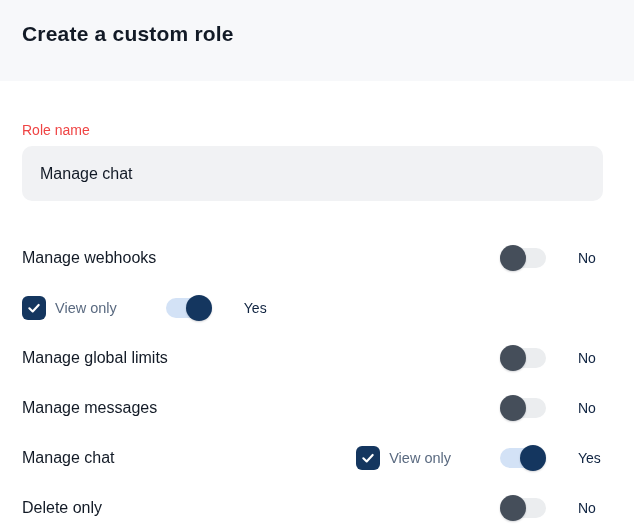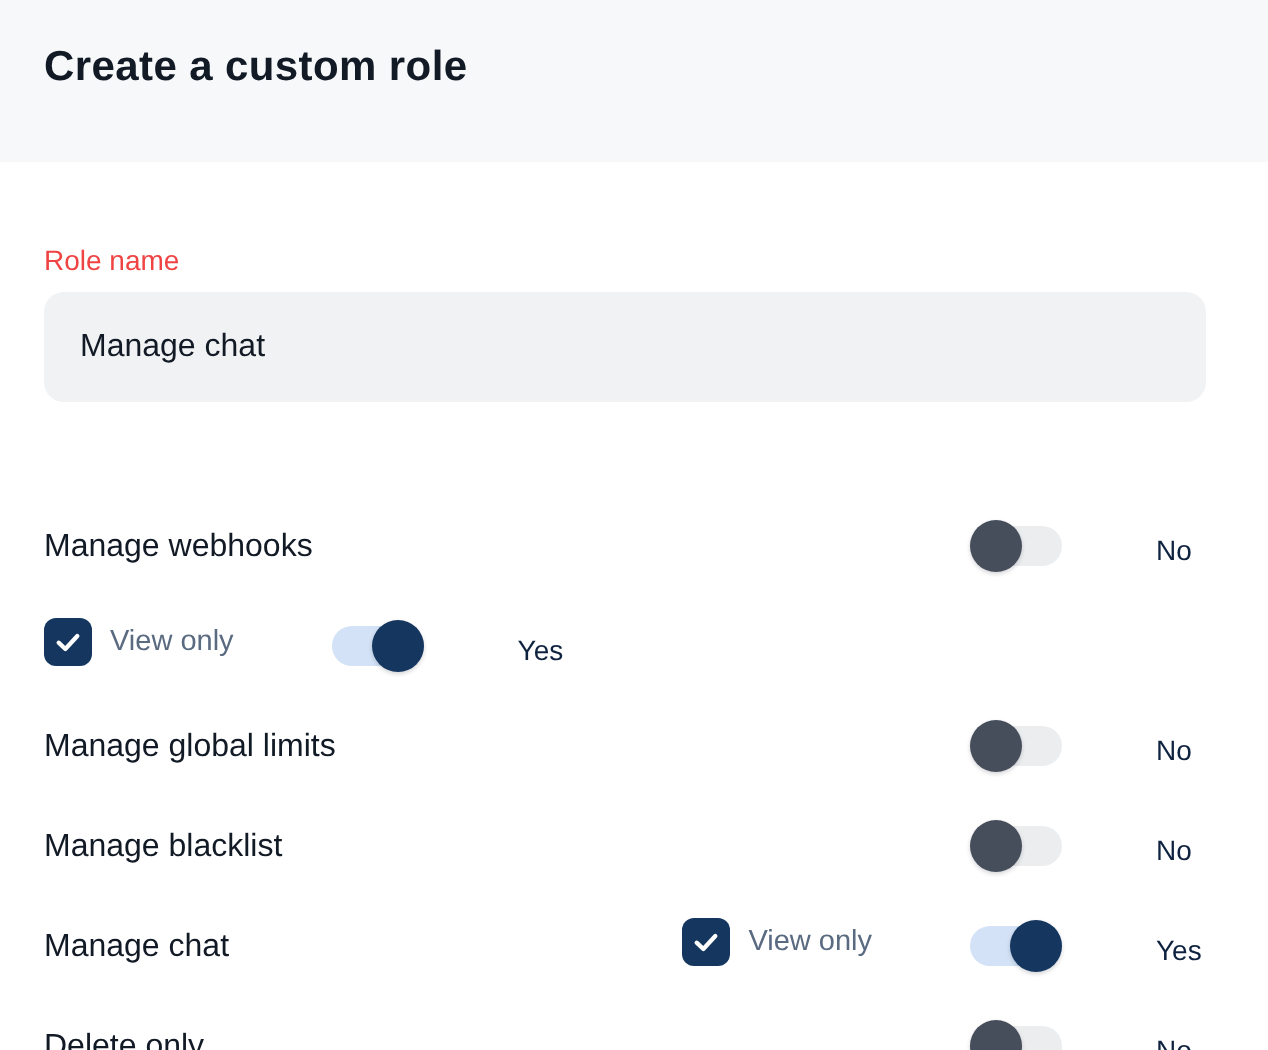--- a/index.html
+++ b/index.html
@@ -52,21 +52,21 @@
     font-family: "Liberation Sans", sans-serif;
     font-size: 16px;
     color: var(--title-text, #121a26);
   }
   .rows {
     margin-top: 32px;
   }
   .perm-row {
     height: 50px;
     display: flex;
-    align-items: flex-end;
+    align-items: center;
     gap: 29px;
   }
   .perm-label {
     flex: 1;
     font-size: 16px;
     color: var(--title-text, #121a26);
   }
   .viewonly-group {
     display: flex;
     align-items: center;
@@ -104,21 +104,21 @@
     top: -3px;
     width: 26px;
     height: 26px;
     border-radius: 50%;
     box-shadow: 0 1px 2px rgba(16, 24, 38, 0.18);
   }
   .toggle.off .knob { left: 0;    background: var(--toggle-off-knob, #454e5a); }
   .toggle.on  .knob { left: 20px; background: var(--accent-navy, #14365f); }
   .state-label {
     width: 34px;
-    margin-left: 18px;
+    margin-left: 3px;
     font-size: 14px;
     color: #0f2340;
   }
 </style>
 </head>
 <body>
 
 <div class="screen">
 
   <div class="header">
@@ -156,21 +156,21 @@
   </div>
         <div class="perm-row">
     <span class="perm-label">Manage global limits</span>
 
     <span class="toggle off">
       <span class="knob"></span>
     </span>
     <span class="state-label">No</span>
   </div>
         <div class="perm-row">
-    <span class="perm-label">Manage blacklist</span>
+    <span class="perm-label">Manage messages</span>
 
     <span class="toggle off">
       <span class="knob"></span>
     </span>
     <span class="state-label">No</span>
   </div>
         <div class="perm-row">
     <span class="perm-label">Manage chat</span>
     <span class="viewonly-group">
       <span class="checkbox">

